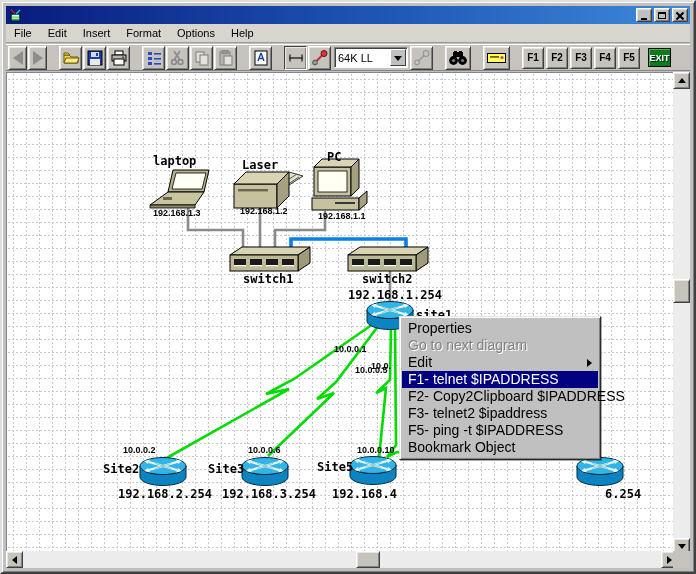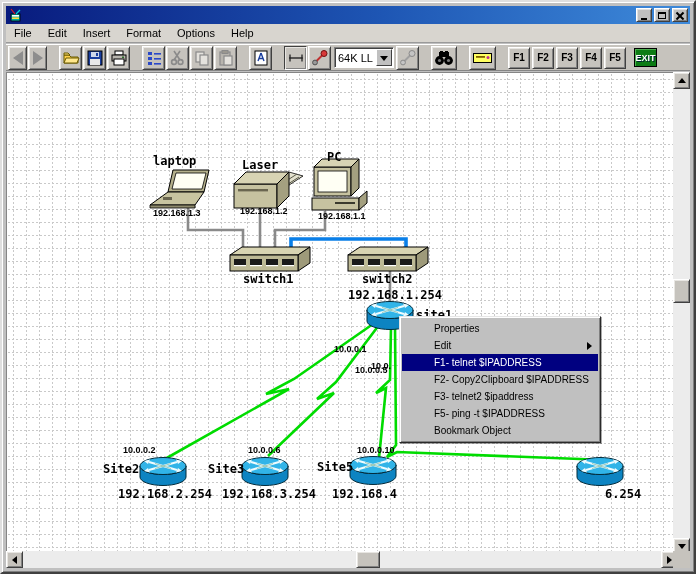--- a/index.html
+++ b/index.html
@@ -53,21 +53,21 @@
     border:1px solid; border-color:#fff #404040 #404040 #fff;
     box-shadow: inset 1px 1px 0 #e8e6e2, inset -1px -1px 0 #828282;
     display:flex; align-items:center; justify-content:center; margin-right:1px;
   }
   .t-btn.nav { width:19px; }
   .t-btn.toggled { border-color:#404040 #fff #fff #404040; }
   .t-sep { width:11px; height:24px; flex:0 0 auto; }
   .tri-l { width:0; height:0; border:7px solid transparent; border-right:10px solid #8d8d8d; border-left:none; }
   .tri-r { width:0; height:0; border:7px solid transparent; border-left:10px solid #8d8d8d; border-right:none; }
   .combo {
-    width:60px; height:21px; background:#fff; flex:0 0 auto;
+    width:74px; height:21px; background:#fff; flex:0 0 auto;
     border:1px solid; border-color:#808080 #fff #fff #808080;
     box-shadow: inset 1px 1px 0 #404040;
     display:flex; align-items:center; margin:9px 2px;
   }
   .combo .val { flex:1; font-size:11px; padding-left:3px; color:#000; }
   .combo .drop {
     width:16px; height:17px; background:#c0c0c0; margin-right:1px;
     border:1px solid; border-color:#fff #404040 #404040 #fff;
     display:flex; align-items:center; justify-content:center;
   }
@@ -103,22 +103,22 @@
   .t-sip  { font:bold 9px "Liberation Sans", sans-serif; fill:#000; }
   
   .ctx-menu {
     position:absolute; left:397px; top:314px; width:202px;
     background:#c0c0c0;
     border:1px solid; border-color:#e6e6e6 #2a2a2a #2a2a2a #e6e6e6;
     box-shadow: inset 1px 1px 0 #fff, inset -1px -1px 0 #808080, 1px 1px 0 #00000055;
     padding:3px 2px; z-index:50;
   }
   .ctx-item {
-    height:17px; line-height:17px; font-size:10px; color:#000;
-    padding-left:32px; position:relative; white-space:nowrap;
+    height:17px; line-height:17px; font-size:14px; color:#000;
+    padding-left:6px; position:relative; white-space:nowrap;
   }
   .ctx-item.disabled { color:#838383; text-shadow:1px 1px 0 #fff; }
   .ctx-item.selected { background:#000080; color:#fff; }
   .sub-arrow {
     position:absolute; right:6px; top:4.5px;
     width:0; height:0; border:4px solid transparent; border-left:5px solid #000; border-right:none;
   }
   
   .vscroll { position:absolute; right:4px; top:70px; width:17px; height:483px; background:#ececec; }
   .hscroll { position:absolute; left:4px; bottom:4px; height:17px; width:672px; background:#ececec; }
@@ -419,20 +419,21 @@
       <text class="t-name" x="312" y="468">Site5</text>
       <text class="t-ipbig" x="113" y="495">192.168.2.254</text>
       <text class="t-ipbig" x="217" y="495">192.168.3.254</text>
       <text class="t-ipbig" x="327" y="495">192.168.4</text>
       <text class="t-ipbig" x="600" y="495">6.254</text>
     </svg>
   </div>
 
   <div class="ctx-menu">
     <div class="ctx-item">Properties</div>
+    <div class="ctx-item disabled">Go to next diagram</div>
     <div class="ctx-item"><span>Edit</span><span class="sub-arrow"></span></div>
     <div class="ctx-item selected">F1- telnet $IPADDRESS</div>
     <div class="ctx-item">F2- Copy2Clipboard $IPADDRESS</div>
     <div class="ctx-item">F3- telnet2 $ipaddress</div>
     <div class="ctx-item">F5- ping -t $IPADDRESS</div>
     <div class="ctx-item">Bookmark Object</div>
   </div>
 
   <div class="vscroll">
     <div class="sc-btn" style="top:0; left:0;">

